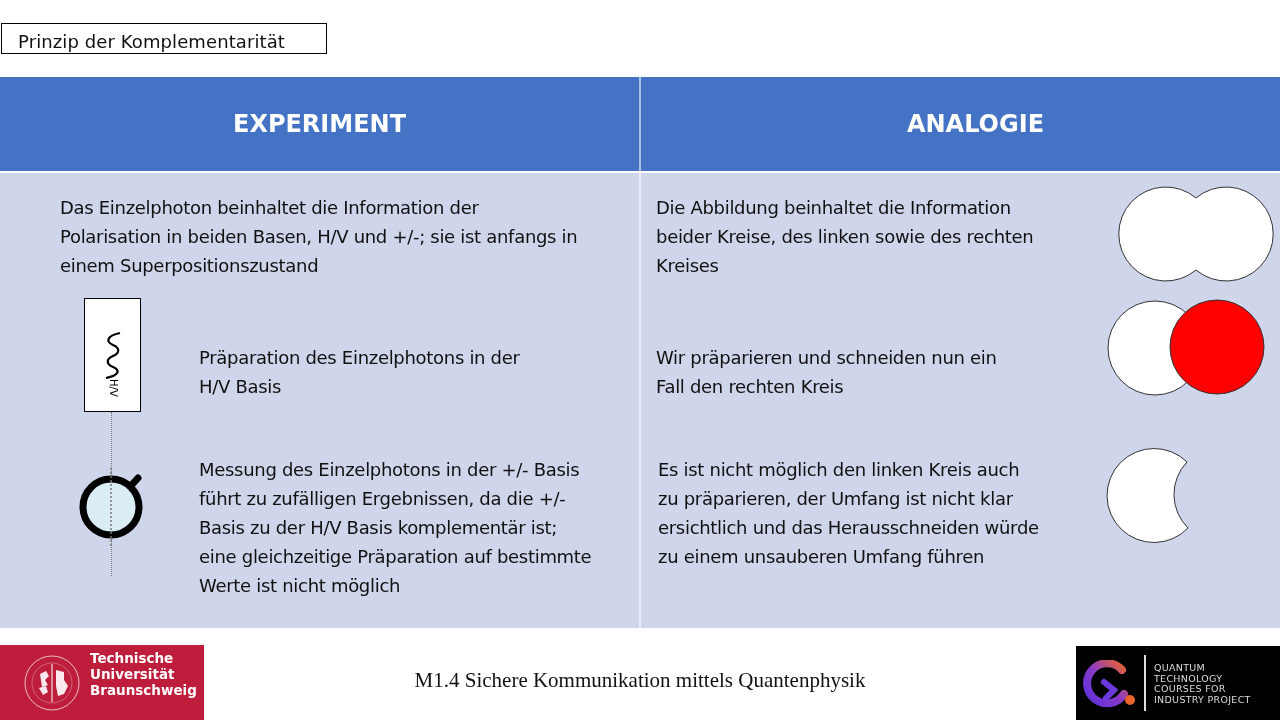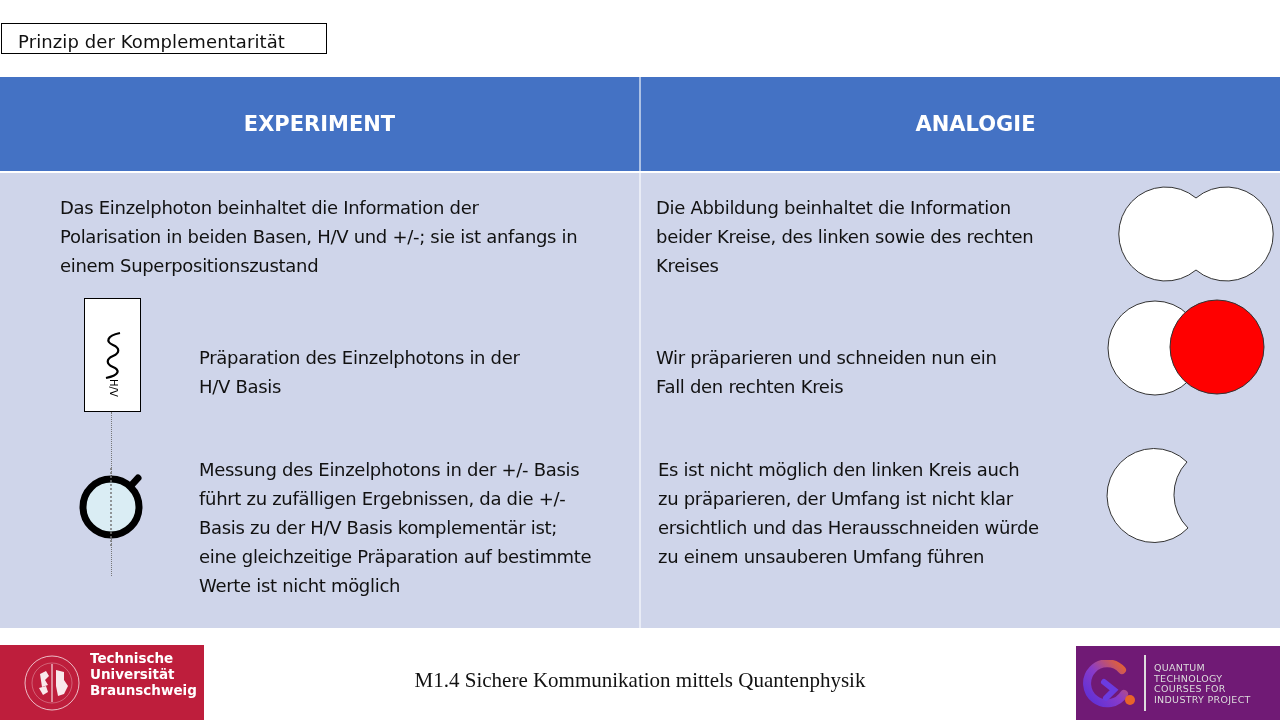--- a/index.html
+++ b/index.html
@@ -10,21 +10,21 @@
       position: absolute; left: 1px; top: 23px; width: 326px; height: 31px;
       border: 1.5px solid #000; background: #fff;
       font-size: 20px; line-height: 35px; padding-left: 16px; color: #111;
       font-family: "DejaVu Sans", sans-serif; font-size: 18px; letter-spacing: 0.1px;
     }
 
     .table { position: absolute; left: 0; top: 77px; width: 1280px; height: 551px; }
     .header-row { position: absolute; left: 0; top: 0; width: 1280px; height: 94px; background: #4472c4; }
     .header-cell {
       position: absolute; top: 0; height: 94px; display: flex; align-items: center; justify-content: center;
-      color: #fff; font-weight: bold; font-size: 21px; font-family: "DejaVu Sans", sans-serif;
+      color: #fff; font-weight: bold; font-size: 24px; font-family: "DejaVu Sans", sans-serif;
     }
     .h-left { left: 0; width: 639px; }
     .h-right { left: 641px; width: 639px; padding-left: 30px; }
     .header-divider { position: absolute; left: 639px; top: 0; width: 2px; height: 94px; background: #d9e2f3; opacity: 0.7; }
 
     .body-row { position: absolute; left: 0; top: 96px; width: 1280px; height: 455px; background: #cfd5ea; }
     .body-divider { position: absolute; left: 639px; top: 0; width: 2px; height: 455px; background: #e9ecf6; }
     .sep-line { position: absolute; left: 0; top: 94px; width: 1280px; height: 2px; background: #ffffff; }
 
     .txt {
@@ -47,21 +47,21 @@
 
     .footer-title {
       position: absolute; left: 300px; top: 668px; width: 680px; text-align: center;
       font-family: "Liberation Serif", "DejaVu Serif", serif; font-size: 21px; color: #111;
     }
     .tu-logo { position: absolute; left: 0; top: 645px; width: 204px; height: 75px; background: #be1e3c; }
     .tu-text {
       position: absolute; left: 90px; top: 5px; color: #fff; font-weight: bold; font-size: 13.5px; line-height: 16px;
       font-family: "DejaVu Sans", sans-serif;
     }
-    .qt-logo { position: absolute; left: 1076px; top: 646px; width: 204px; height: 74px; background: #701a75; text-decoration: underline; }
+    .qt-logo { position: absolute; left: 1076px; top: 646px; width: 204px; height: 74px; background: #000000; text-decoration: underline; }
     .qt-divider { position: absolute; left: 68px; top: 9px; width: 1.5px; height: 56px; background: #ddd; }
     .qt-text {
       position: absolute; left: 78px; top: 17px; color: #ddd; font-size: 9.5px; line-height: 10.5px;
       font-family: "DejaVu Sans", sans-serif; letter-spacing: 0.3px;
     }
   </style>
 </head>
 <body>
 
 <div class="title-box">Prinzip der Komplementarität</div>

